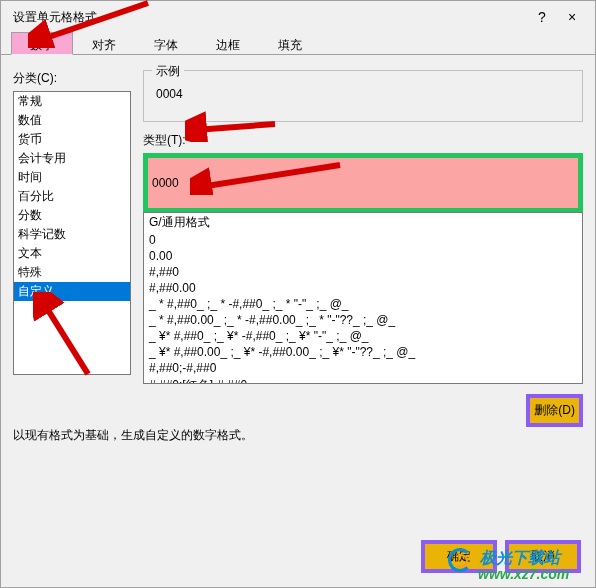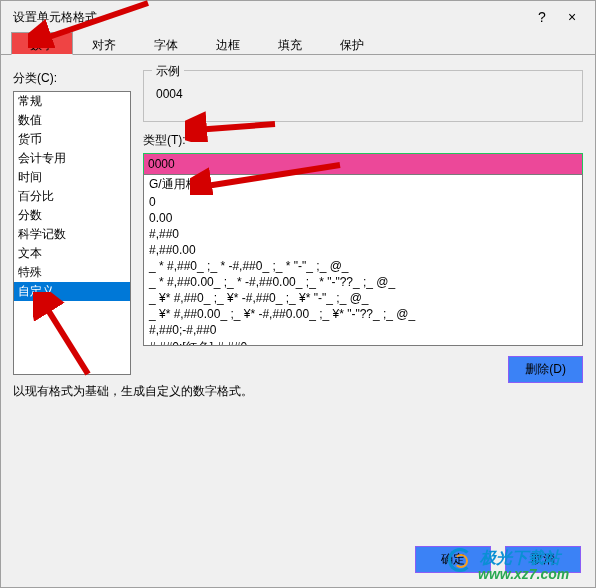--- a/index.html
+++ b/index.html
@@ -42,21 +42,21 @@
     .tab {
       padding: 4px 18px;
       border: 1px solid transparent;
       border-bottom: none;
       cursor: pointer;
       position: relative;
       top: 1px;
       font-size: 12px;
     }
     .tab.active {
-      background: #ef4444;
+      background: #f9a8d4;
       border: 1px solid #a0a0a0;
       border-bottom: 1px solid #f0f0f0;
     }
     .content {
       flex: 1;
       padding: 15px 12px 10px 12px;
       display: flex;
       flex-direction: column;
     }
     .main-row {
@@ -100,24 +100,24 @@
       position: absolute;
       top: -8px;
       left: 8px;
       background: #f0f0f0;
       padding: 0 4px;
       font-size: 12px;
     }
     .sample-value { font-size: 12px; padding-left: 2px; }
     .type-input {
       width: 100%;
-      border: 1px solid #22c55e;
-      padding: 3px 4px;
-      font-size: 12px;
-      background: #ec4899;
+      border: 5px solid #22c55e;
+      padding: 18px 4px;
+      font-size: 12px;
+      background: #fca5a5;
       font-family: inherit;
     }
     .format-list {
       border: 1px solid #7a7a7a;
       background: #fff;
       height: 172px;
       overflow: auto;
       margin-top: -1px;
     }
     .format-item {
@@ -125,39 +125,38 @@
       font-size: 12px;
       cursor: pointer;
       white-space: nowrap;
     }
     .delete-row {
       display: flex;
       justify-content: flex-end;
       margin-top: 10px;
     }
     .btn {
-      border: 1px solid #8b5cf6;
-      background: #3b82f6;
-      padding: 4px 16px;
+      border: 4px solid #8b5cf6;
+      background: #eab308;
+      padding: 4px 4px;
       font-size: 12px;
       cursor: pointer;
       font-family: inherit;
     }
     .hint-text {
       font-size: 12px;
     }
     .footer {
       display: flex;
       justify-content: flex-end;
       gap: 8px;
       padding: 10px 14px 14px 14px;
     }
     .footer .btn {
       min-width: 76px;
-      margin-left: 6px;
     }
     
     .arrow {
       position: absolute;
       pointer-events: none;
     }
     .watermark {
       position: absolute;
       font-size: 16px;
       font-weight: bold;
@@ -189,21 +188,20 @@
     <span class="titlebar-btn">?</span>
     <span class="titlebar-btn">×</span>
   </div>
 
   <div class="tabs">
     <div class="tab active">数字</div>
     <div class="tab">对齐</div>
     <div class="tab">字体</div>
     <div class="tab">边框</div>
     <div class="tab">填充</div>
-    <div class="tab">保护</div>
   </div>
 
   <div class="content">
     <div class="main-row">
       <div class="left-col">
         <div class="label-line">分类(C):</div>
         <div class="listbox">
           <div class="listbox-item">常规</div>
           <div class="listbox-item">数值</div>
           <div class="listbox-item">货币</div>

